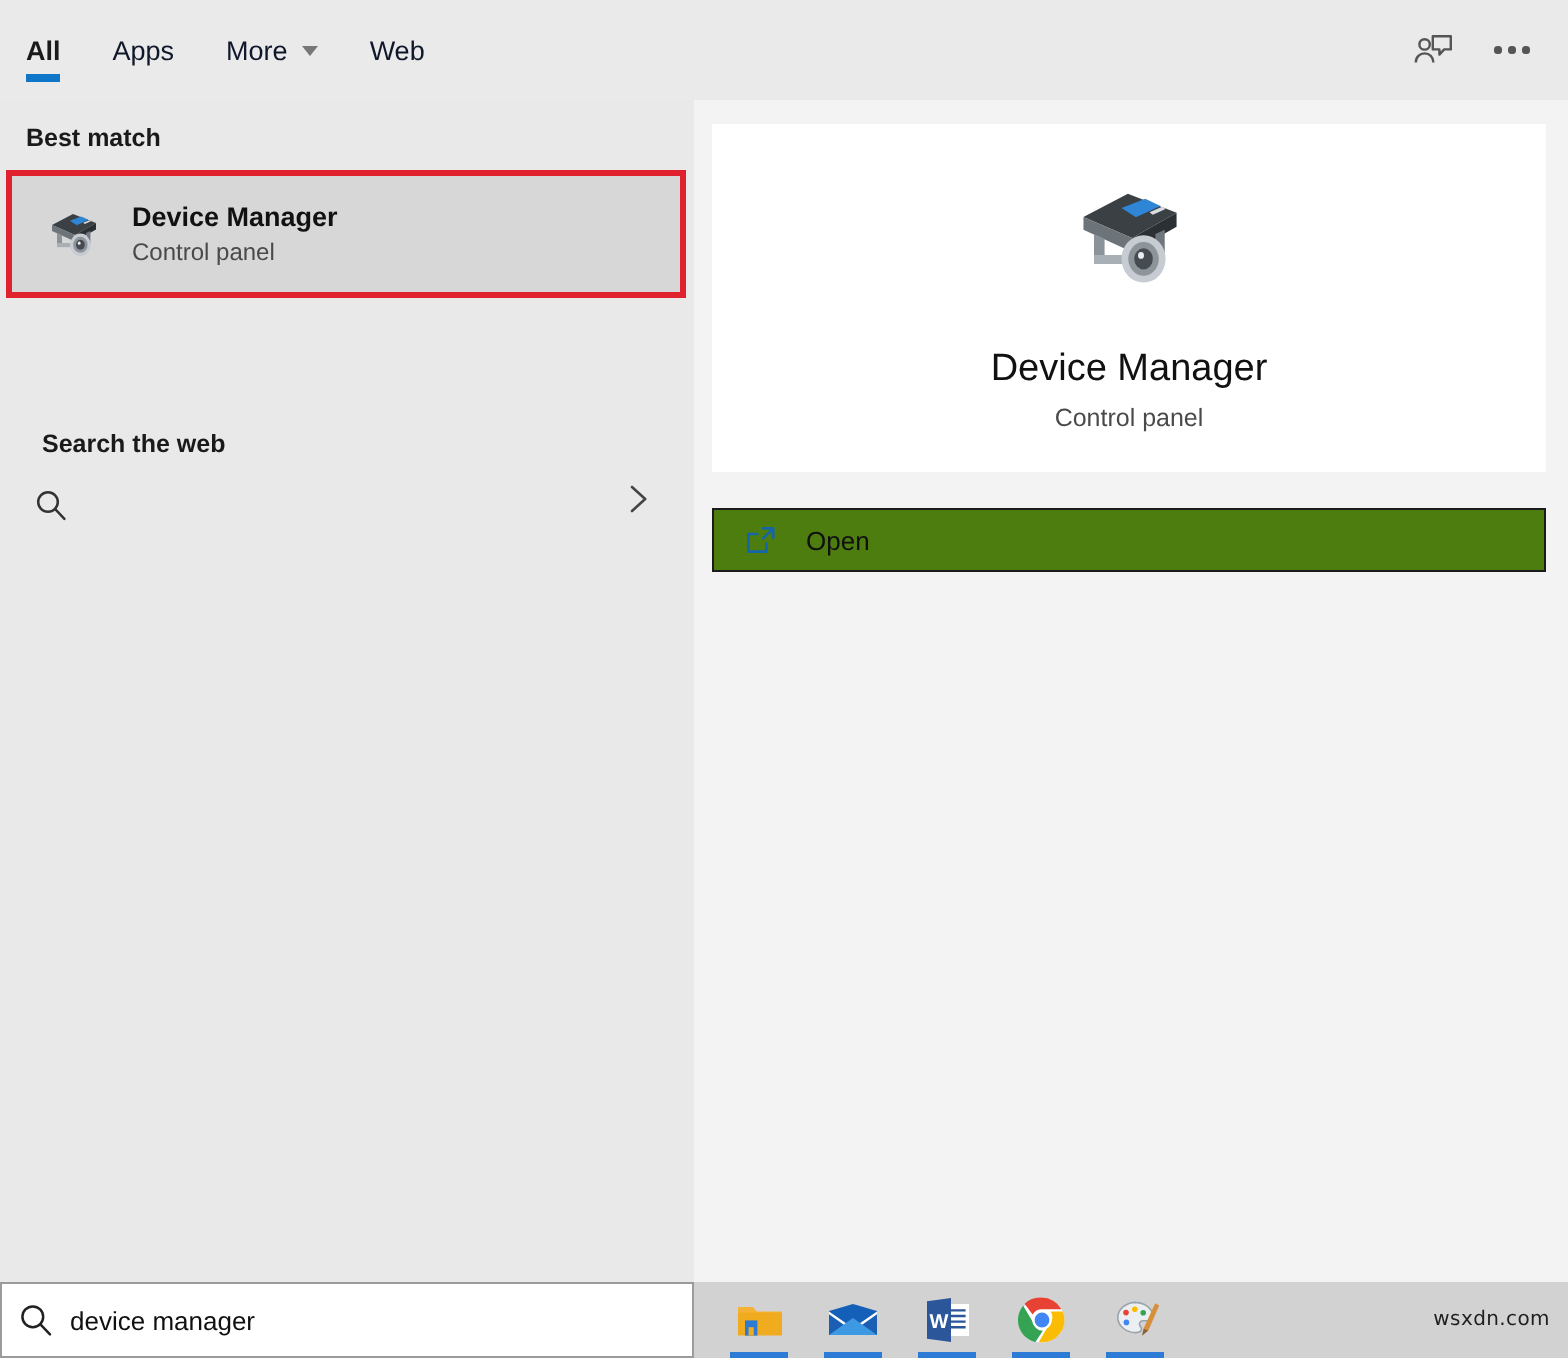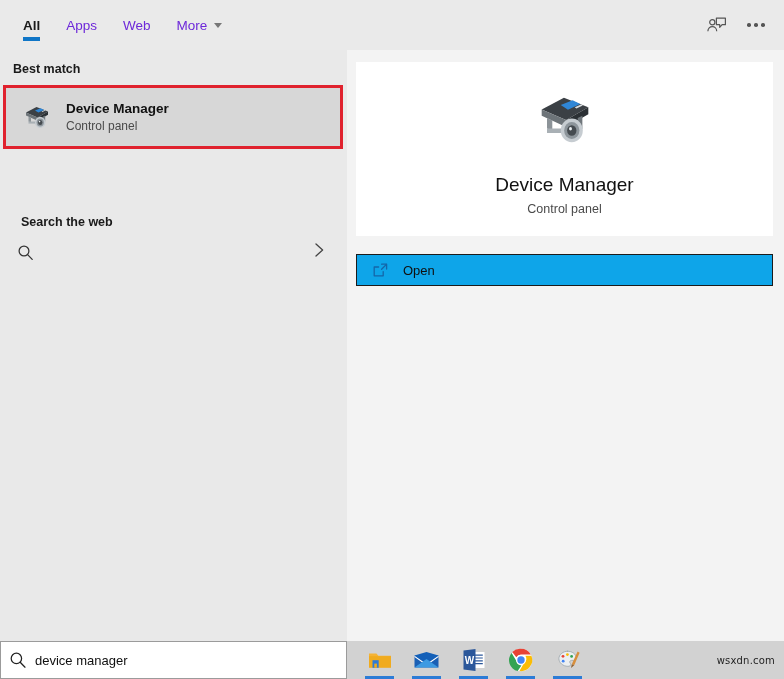--- a/index.html
+++ b/index.html
@@ -14,29 +14,29 @@
 
   
   .header {
     position: absolute; left: 0; top: 0;
     width: 784px; height: 50px;
     background: #eaeaea;
     display: flex; align-items: flex-start;
   }
   .tabs {
     display: flex; align-items: flex-start;
-    padding-left: 10px; height: 50px;
+    height: 50px;
   }
   .tab {
     position: relative;
     height: 50px;
     padding: 0 13px;
     display: flex; align-items: center;
     font-size: 13.5px;
-    color: #6d28d9;
+    color: #0f172a;
     cursor: default;
     white-space: nowrap;
   }
   .tab.active { color: #1a1a1a; font-weight: bold; }
   .tab.active .tab-underline {
     position: absolute;
     left: 13px; right: 13px; bottom: 9px;
     height: 4px;
     background: #1076c7;
   }
@@ -157,21 +157,21 @@
   .preview-title {
     font-size: 19px; color: #111111; line-height: 24px;
   }
   .preview-sub {
     font-size: 12.5px; color: #4a4a4a; margin-top: 5px;
   }
 
   .open-btn {
     position: absolute; left: 9px; top: 204px;
     width: 417px; height: 32px;
-    background: #0ea5e9;
+    background: #4d7c0f;
     border: 1.3px solid #1b1b1b;
     display: flex; align-items: center;
     cursor: default;
   }
   .open-icon {
     width: 46px; flex: 0 0 46px;
     display: flex; align-items: center; justify-content: center;
   }
   .open-label { font-size: 13px; color: #101010; }
 
@@ -229,26 +229,26 @@
         <span>All</span>
         <span class="tab-underline"></span>
       </div>
 
       <div class="tab">
         <span>Apps</span>
       </div>
 
 
       <div class="tab">
-        <span>Web</span>
-      </div>
-
-      <div class="tab">
         <span>More</span>
         <span class="tab-caret"></span>
+      </div>
+
+      <div class="tab">
+        <span>Web</span>
       </div>
 
     </div>
 
     <div class="header-right">
       <div class="hdr-icon-btn">
         <svg width="21" height="21" viewBox="0 0 21 21">
           <circle cx="6.3" cy="7.2" r="2.6" fill="none" stroke="#555" stroke-width="1.2"></circle>
           <path d="M1.9 16.2c0-2.7 2-4.5 4.4-4.5s4.4 1.8 4.4 4.5" fill="none" stroke="#555" stroke-width="1.2"></path>
           <path d="M10.4 3.1h9v6.6h-3.3l-2.4 2.6V9.7h-3.3z" fill="none" stroke="#555" stroke-width="1.2" stroke-linejoin="round"></path>

